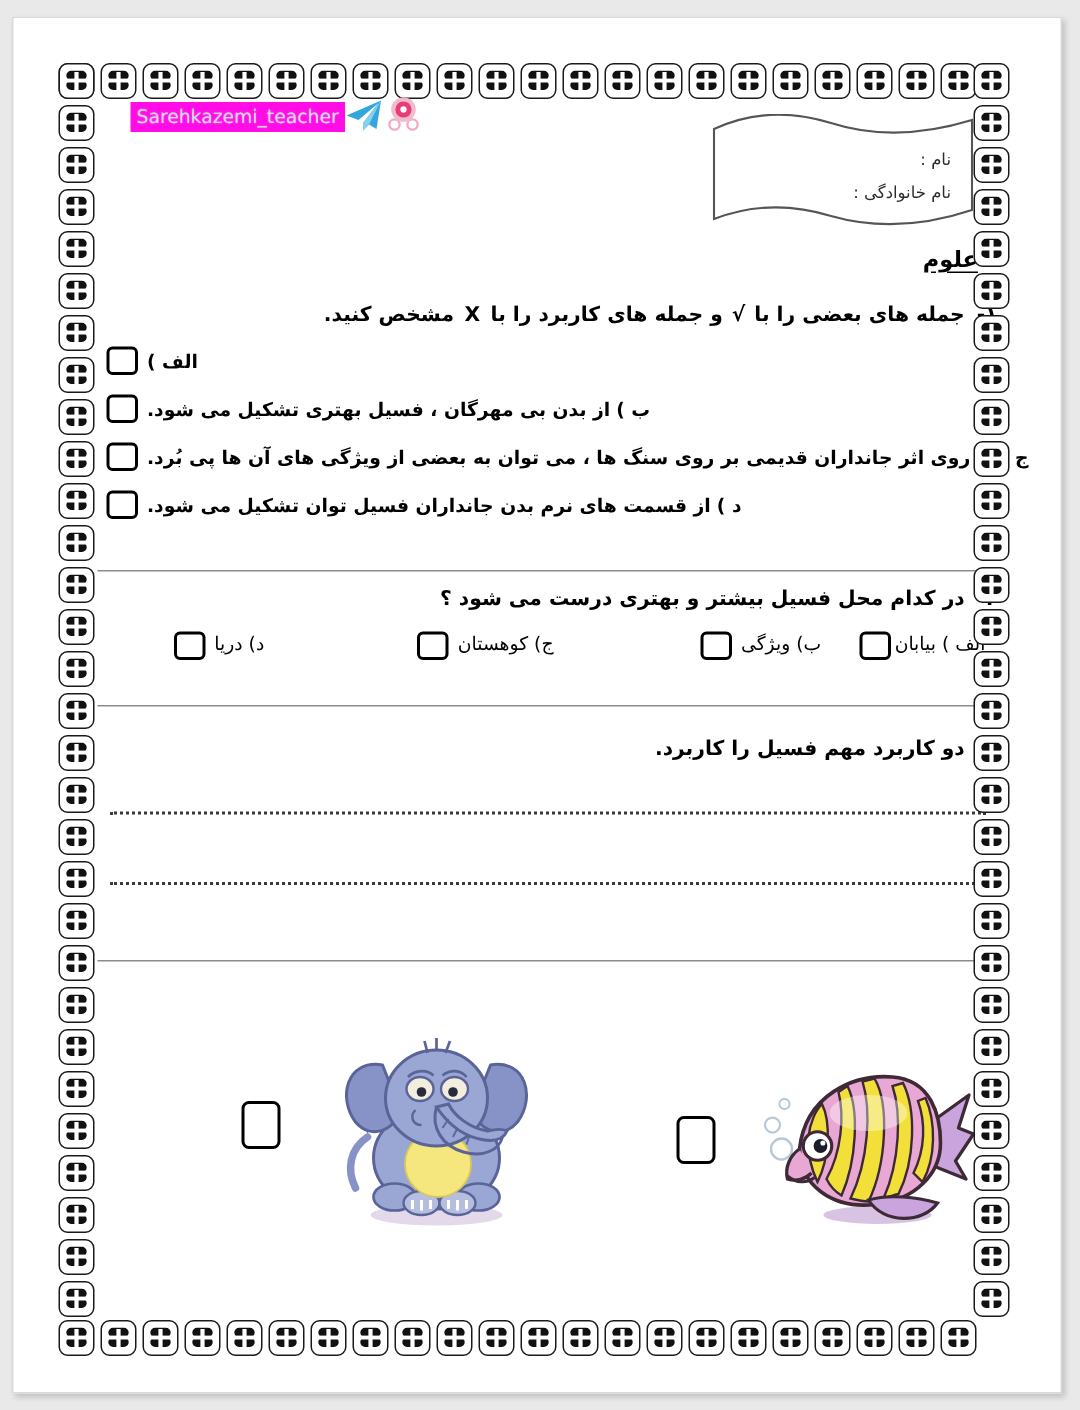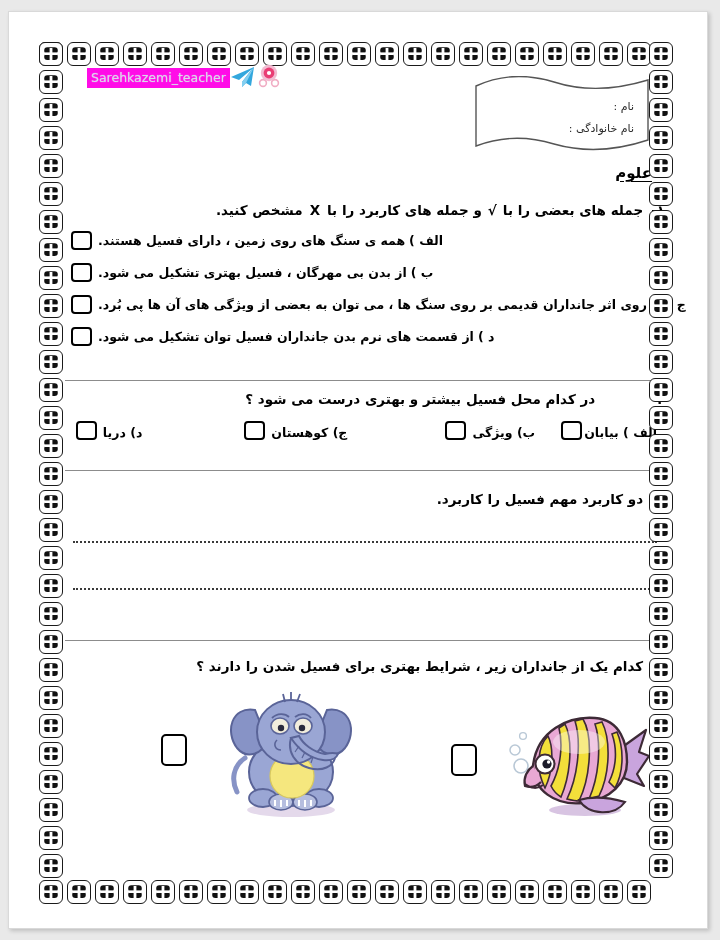--- a/index.html
+++ b/index.html
@@ -210,23 +210,23 @@
     display: flex;
     flex-direction: row;
     justify-content: flex-start;
     align-items: center;
     margin-top: 14px;
     padding-right: 8px;
   }
   .opt {
     display: flex;
     flex-direction: row;
-    align-items: flex-end;
+    align-items: flex-start;
     font-family: "DejaVu Sans", sans-serif;
-    font-weight: bold;
+    font-weight: normal;
     font-size: 12.5px;
     white-space: nowrap;
   }
   .opt-gap-1 { width: 26px; }
   .opt-gap-2 { width: 92px; }
   .opt-gap-3 { width: 96px; }
 
   
   .fig-row {
     display: flex;
@@ -1233,21 +1233,20 @@
       <span class="q-num">۱-</span>
       <span>جمله های بعضی را با</span>
       <span style="margin:0 6px;">√</span>
       <span>و جمله های کاربرد را با</span>
       <span style="margin:0 7px;">X</span>
       <span>مشخص کنید.</span>
     </div>
 
     <div class="sub-row indent-a" style="justify-content:flex-end;padding-right:0;">
       <span>الف )</span>
-      <span style="margin-right:4px;">همه ی سنگ های روی زمین ، دارای فسیل هستند.</span>
       <span class="cbox"></span>
     </div>
 
     <div class="sub-row indent-b" style="justify-content:flex-end;padding-right:0;">
       <span>ب )</span>
       <span style="margin-right:4px;">از بدن بی مهرگان ، فسیل بهتری تشکیل می شود.</span>
       <span class="cbox"></span>
     </div>
 
     <div class="sub-row indent-c" style="justify-content:flex-end;padding-right:0;">
@@ -1257,21 +1256,21 @@
     </div>
 
     <div class="sub-row indent-d" style="justify-content:flex-end;padding-right:0;">
       <span>د )</span>
       <span style="margin-right:4px;">از قسمت های نرم بدن جانداران فسیل توان تشکیل می شود.</span>
       <span class="cbox"></span>
     </div>
 
     <div class="divider" style="margin-top:34px;"></div>
 
-    <div class="q-row q-head" style="gap:48px;">
+    <div class="q-row q-head" style="">
       <span class="q-num">۲-</span>
       <span>در کدام محل فسیل بیشتر و بهتری درست می شود ؟</span>
     </div>
 
     <div class="opt-row">
       <div class="opt">
         <span>الف ) بیابان</span>
         <span class="cbox" style="margin:0 2px 0 0;"></span>
       </div>
       <div class="opt-gap-1"></div>
@@ -1298,21 +1297,20 @@
       <span>دو کاربرد مهم فسیل را کاربرد.</span>
     </div>
 
     <div class="dotted-line" style="margin-top:34px;"></div>
     <div class="dotted-line" style="margin-top:45px;"></div>
 
     <div class="divider" style="margin-top:50px;"></div>
 
     <div class="q-row q-head" style="margin-top:17px;">
       <span class="q-num">۴-</span>
-      <span>کدام یک از جانداران زیر ، شرایط بهتری برای فسیل شدن را دارند ؟</span>
     </div>
 
     <div class="fig-row">
 
       <div class="fig-cell fish">
         <div class="art">
           <svg width="150" height="120" viewBox="0 0 150 120">
             <ellipse cx="82" cy="110" rx="36" ry="6" fill="#cbb0d8" opacity="0.75"></ellipse>
 
             <circle cx="18" cy="66" r="7" fill="none" stroke="#b9c8d6" stroke-width="1.6"></circle>

